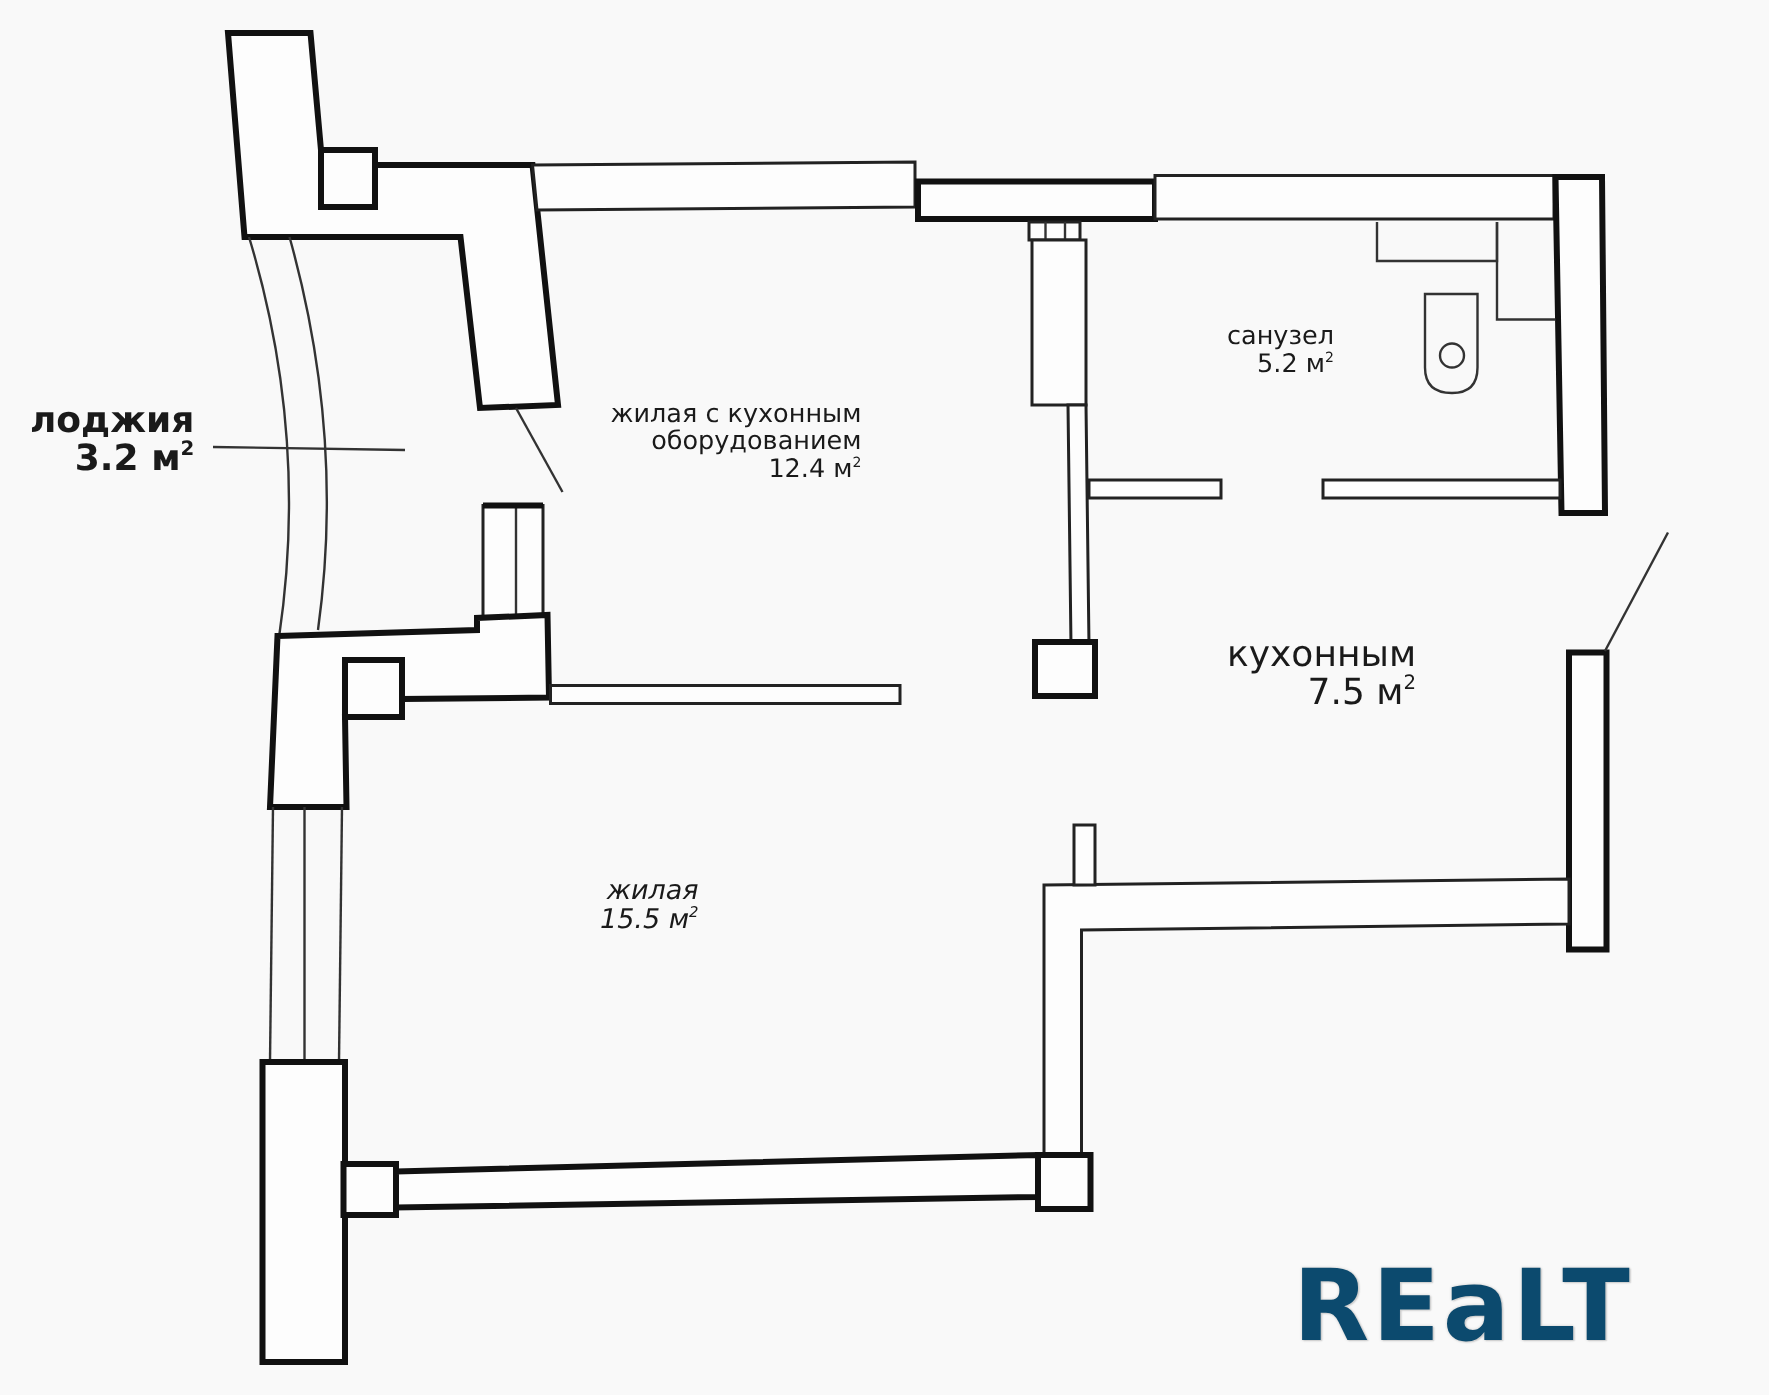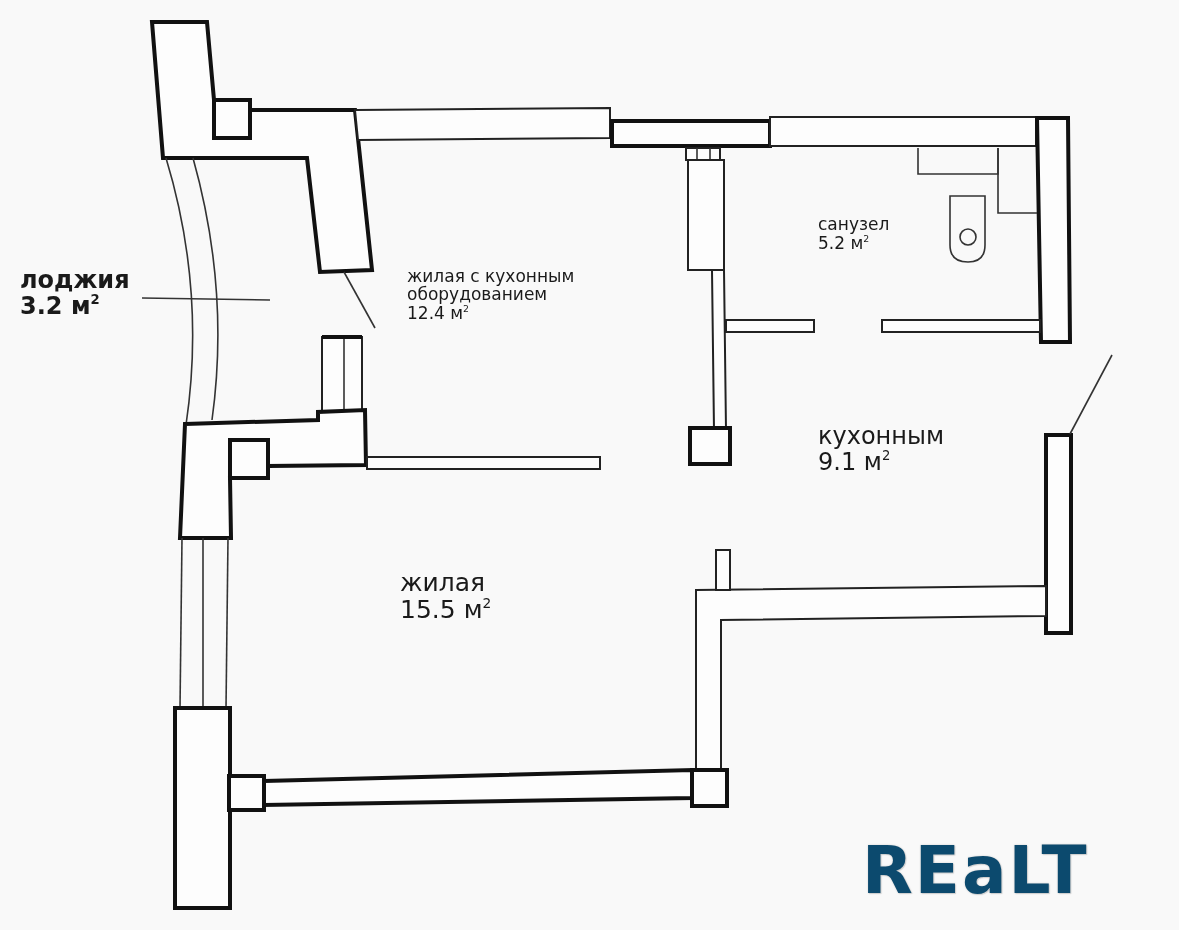--- a/index.html
+++ b/index.html
@@ -7,29 +7,29 @@
     width: 1179px; height: 930px; overflow: hidden;
     background: #f9f9f9;
     font-family: "DejaVu Sans", sans-serif;
     position: relative;
   }
   #plan { position: absolute; left: 0; top: 0; width: 1179px; height: 930px; }
   .wall { fill: #fdfdfd; stroke: #111; stroke-width: 4; stroke-linejoin: miter; }
   .thin { fill: #fdfdfd; stroke: #222; stroke-width: 2; }
   .line { fill: none; stroke: #333; stroke-width: 1.6; }
   .label {
-    position: absolute; text-align: left; color: #1a1a1a;
+    position: absolute; text-align: right; color: #1a1a1a;
     line-height: 1.05; white-space: nowrap;
   }
   .label sup { font-size: 0.55em; vertical-align: 0.75em; }
   .lbl-loggia { left: 20px; top: 268px; font-size: 24px; font-weight: bold; }
   .lbl-kitchen { left: 407px; top: 268px; font-size: 17px; }
   .lbl-bath { left: 818px; top: 216px; font-size: 17px; }
   .lbl-corridor { left: 818px; top: 424px; font-size: 24px; }
-  .lbl-living { left: 400px; top: 570px; font-size: 25px; }
+  .lbl-living { left: 400px; top: 585px; font-size: 18px; font-style: italic; }
   .watermark {
     position: absolute; left: 862px; top: 832px;
     font-family: "DejaVu Sans", sans-serif; font-weight: bold;
     font-size: 66px; letter-spacing: 2px;
     color: #0c4a6e;
     text-shadow: 0 0 2px #c9c9c9, 1px 1px 1px #cfcfcf;
   }
 </style>
 </head>
 <body>
@@ -109,21 +109,21 @@
 <div class="label lbl-bath">
   <div>санузел</div>
   <div>
     <span>5.2</span> <span>м</span><sup>2</sup>
   </div>
 </div>
 
 <div class="label lbl-corridor">
   <div>кухонным</div>
   <div>
-    <span>9.1</span> <span>м</span><sup>2</sup>
+    <span>7.5</span> <span>м</span><sup>2</sup>
   </div>
 </div>
 
 <div class="label lbl-living">
   <div>жилая</div>
   <div>
     <span>15.5</span> <span>м</span><sup>2</sup>
   </div>
 </div>
 

